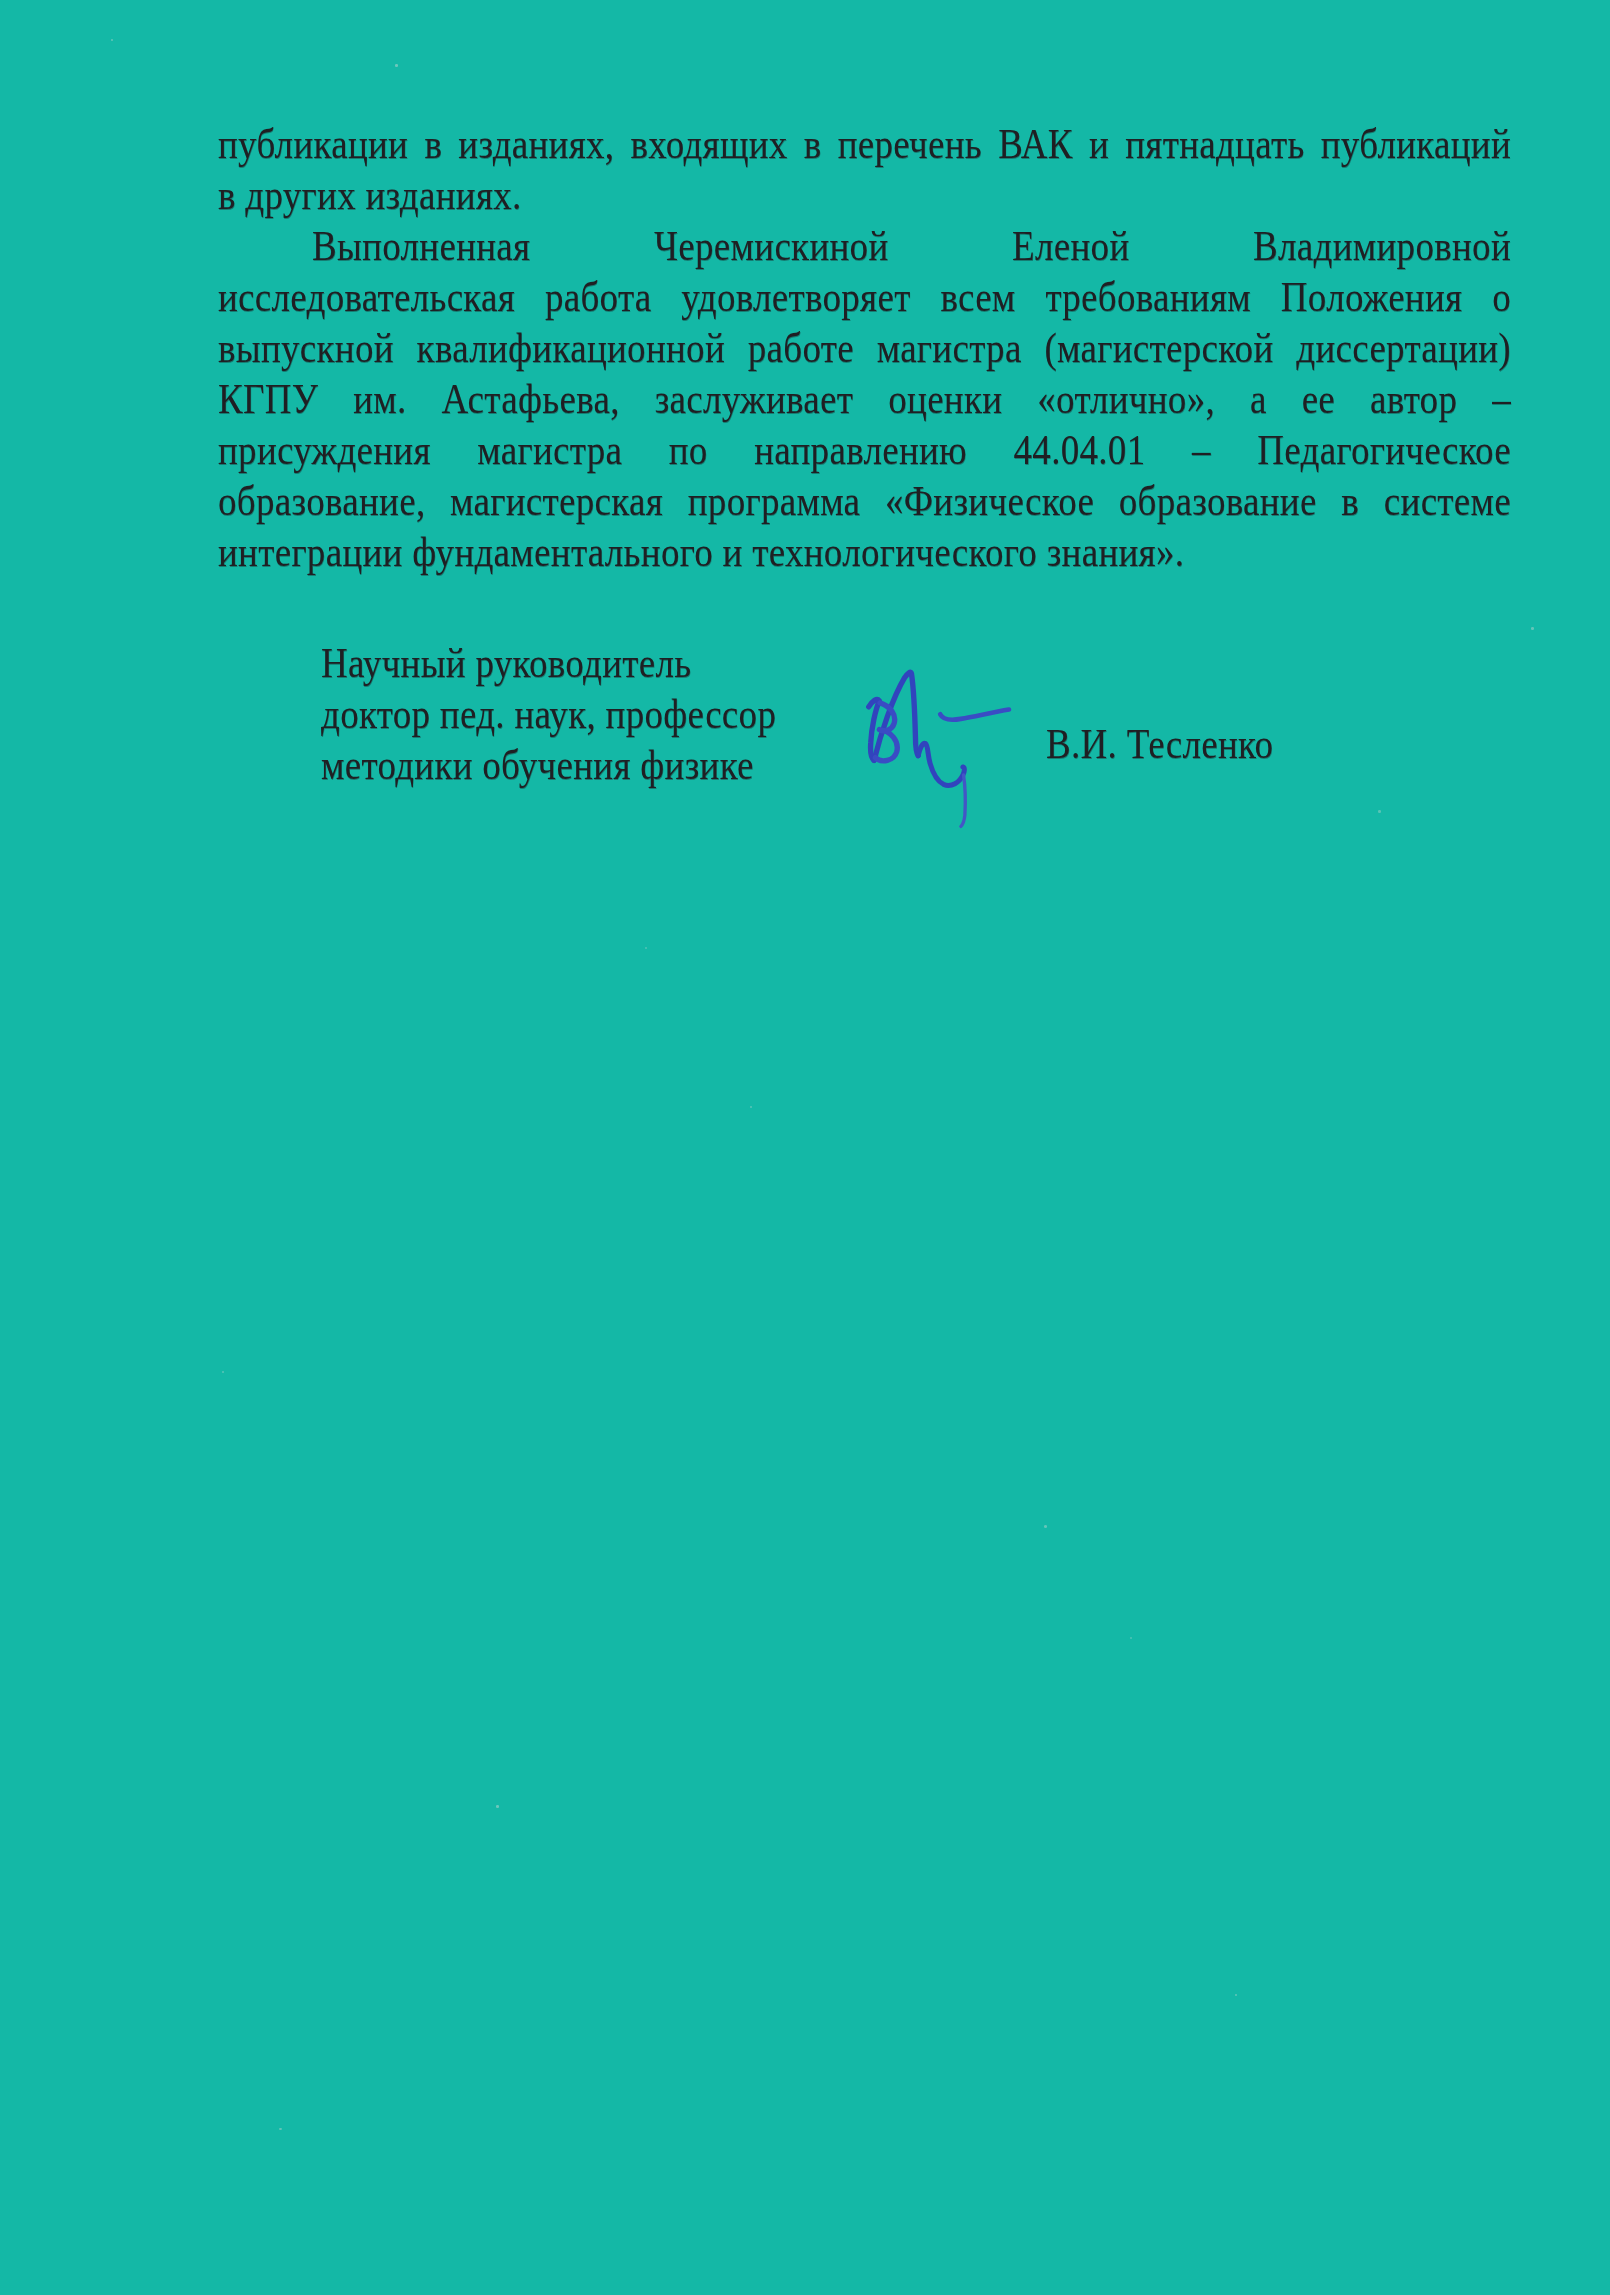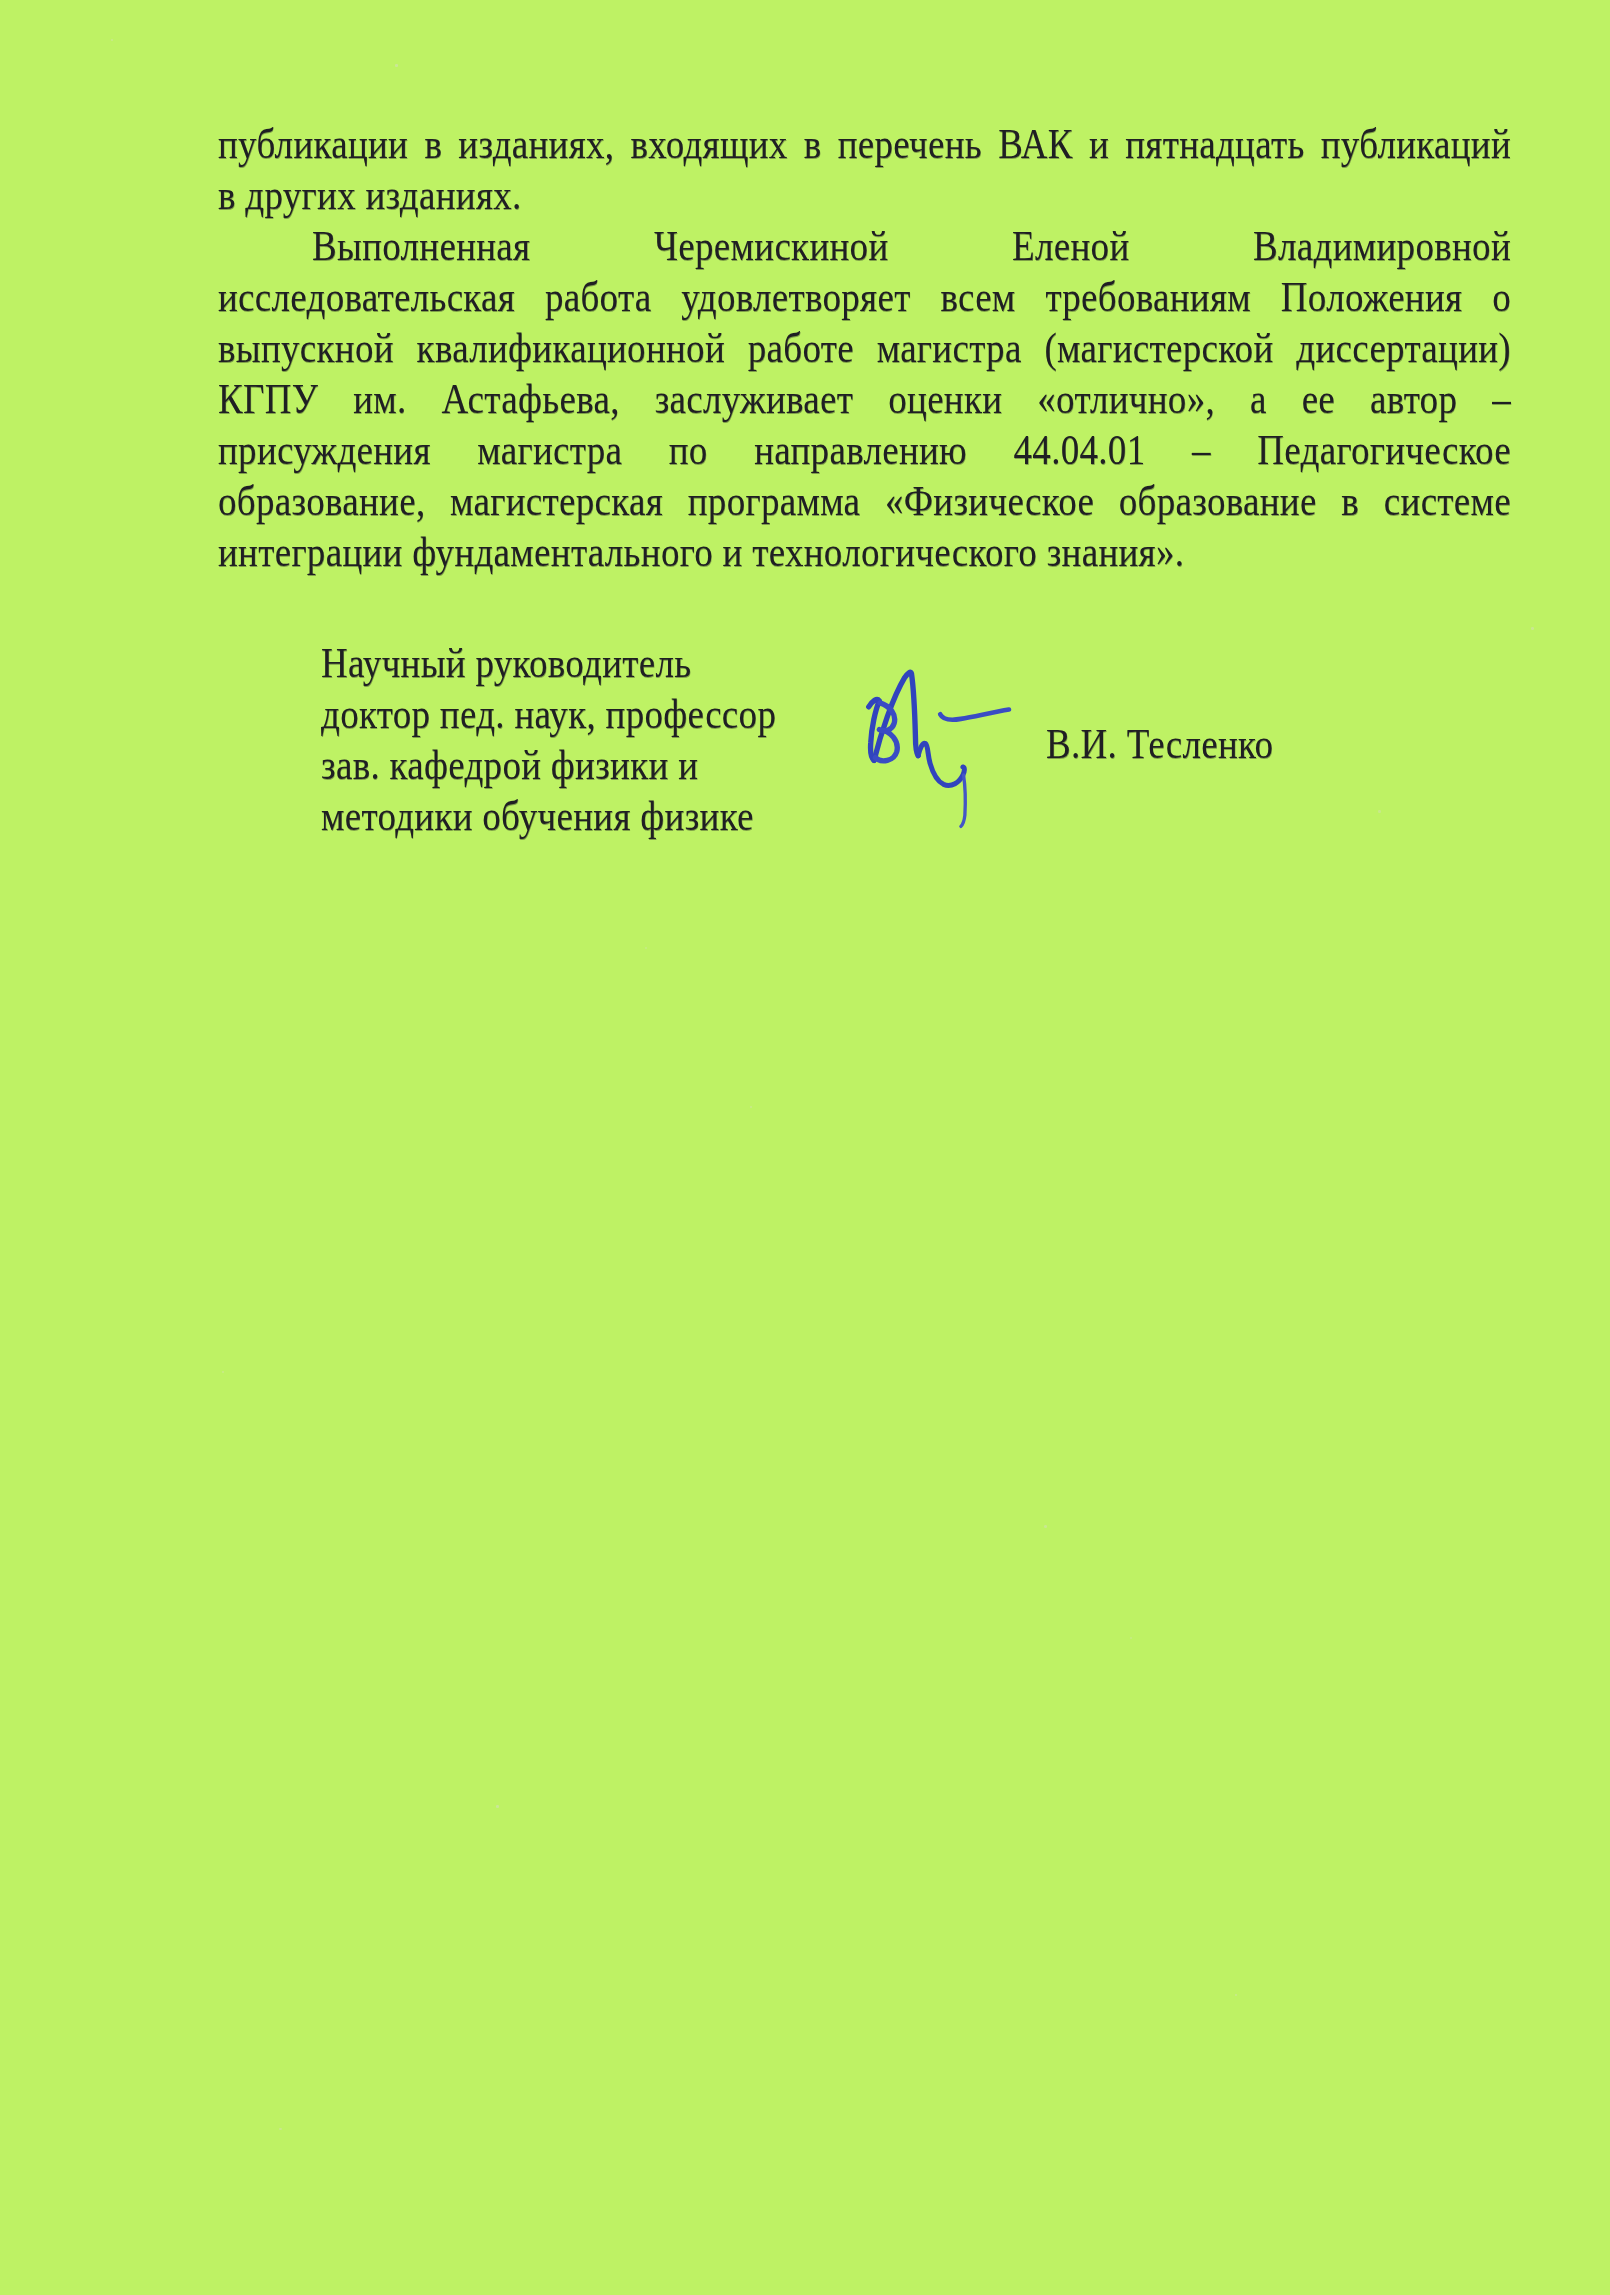--- a/index.html
+++ b/index.html
@@ -1,18 +1,18 @@
 <!DOCTYPE html>
 <html style="font-size:10.7px"><head>
 <meta charset="utf-8">
 <style>
   html,body { margin:0; padding:0; background:#ffffff; }
   .page {
     position:relative; width:1610px; height:2295px;
-    background:#bef264; overflow:hidden;
+    background:#14b8a6; overflow:hidden;
     font-family:"Liberation Serif","DejaVu Serif",serif;
     color:#1f1f23;
   }
   .textblock { position:absolute; left:218px; top:119px; width:1293px; }
   .tline { height:51px; }
   .tline > span {
     display:block; line-height:51px; font-size:37px;
     transform:scaleY(1.13); transform-origin:0 55%;
     letter-spacing:0.3px;
     text-shadow:0.4px 0.4px 0.6px rgba(25,25,30,0.38);
@@ -62,23 +62,20 @@
   </div>
 
   <div class="sigblock">
     <div class="tline">
         <span>Научный руководитель</span>
       </div>
     <div class="tline">
         <span>доктор пед. наук, профессор</span>
       </div>
     <div class="tline">
-        <span>зав. кафедрой физики и</span>
-      </div>
-    <div class="tline">
         <span>методики обучения физике</span>
       </div>
   </div>
 
   <div class="signer tline">
     <span>В.И. Тесленко</span>
   </div>
 
   <svg class="signature-svg" viewBox="0 0 280 380" fill="none" xmlns="http://www.w3.org/2000/svg">
     <g stroke-linecap="round" stroke-linejoin="round" fill="none">

